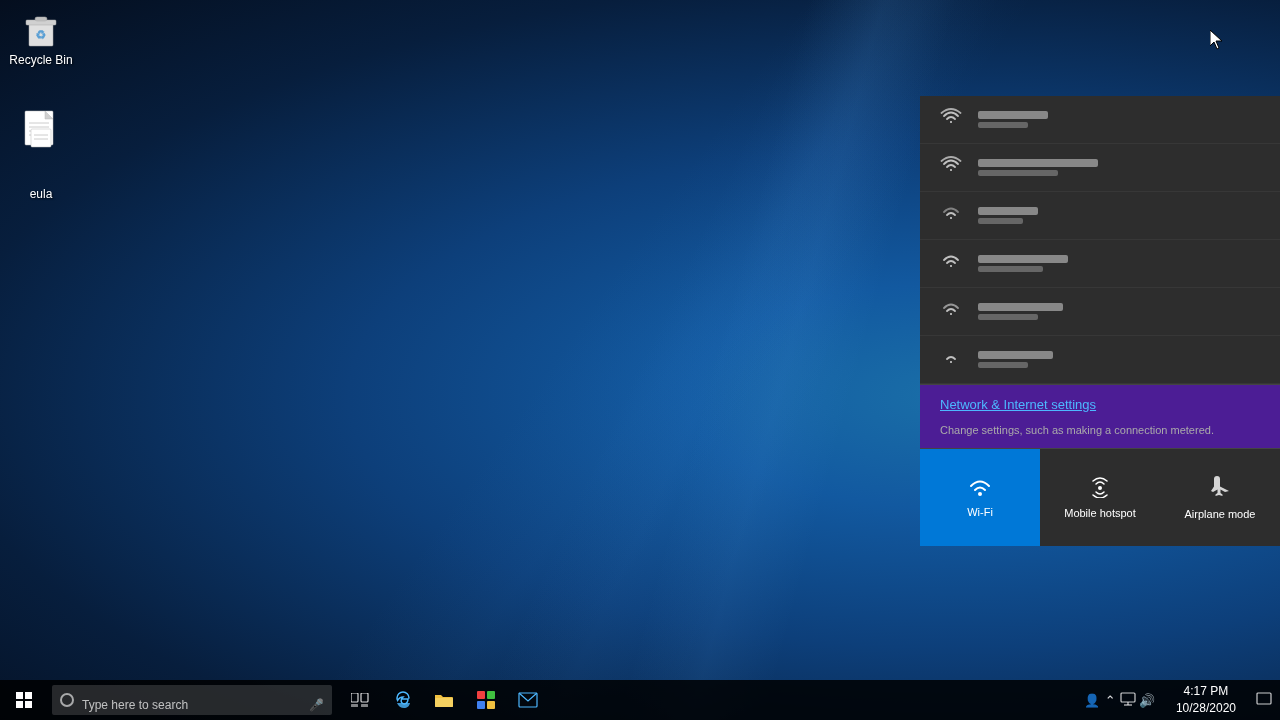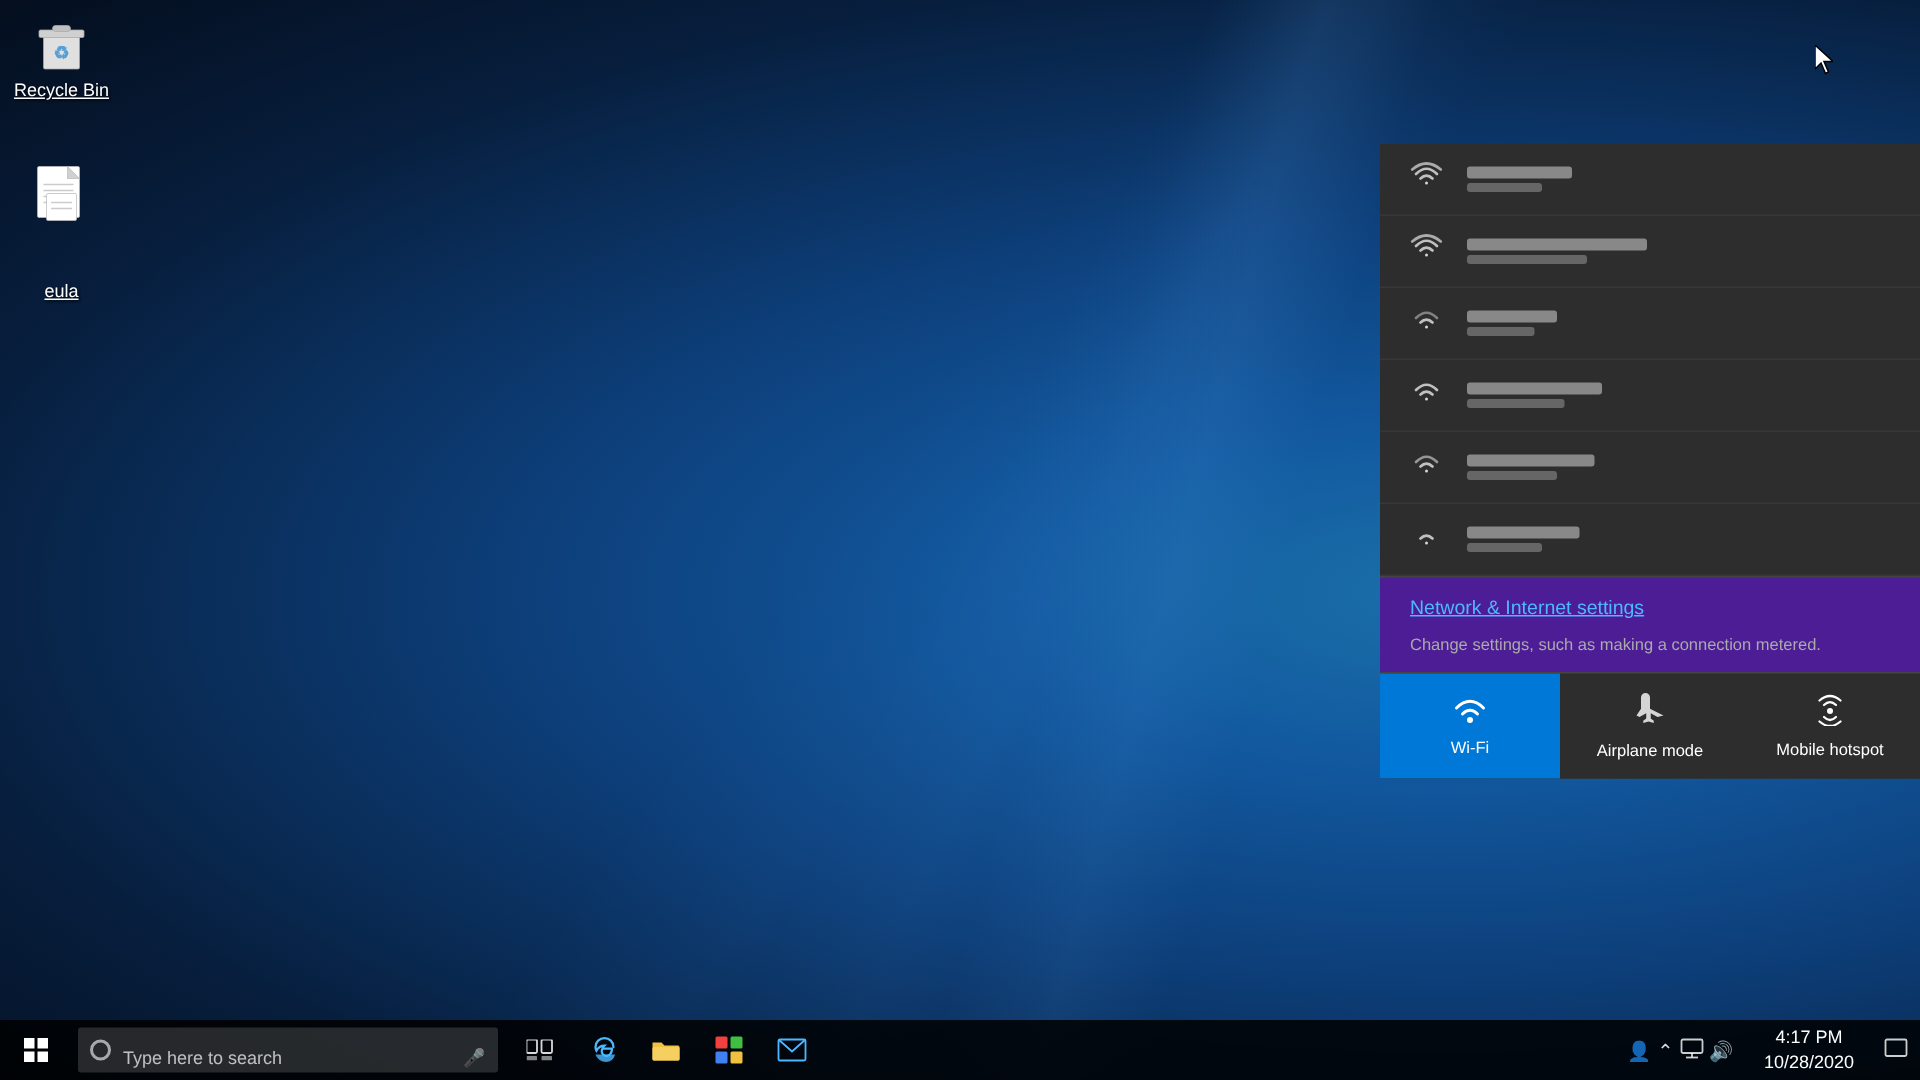--- a/index.html
+++ b/index.html
@@ -175,21 +175,20 @@
       cursor: pointer;
       border-radius: 2px;
     }
 
     .desktop-icon span {
       color: white;
       font-size: 12px;
       text-align: center;
       margin-top: 4px;
       text-shadow: 1px 1px 2px rgba(0,0,0,0.8);
-      text-decoration: underline;
     }
 
     
     .recycle-bin-svg {
       width: 40px;
       height: 40px;
     }
 
     
     #network-panel {
@@ -293,21 +292,21 @@
       border-top: 1px solid #444;
       background: #2d2d2d;
     }
 
     .quick-action {
       flex: 1;
       display: flex;
       flex-direction: column;
       align-items: center;
       justify-content: center;
-      padding: 12px 8px;
+      padding: 26px 8px;
       cursor: pointer;
       gap: 4px;
       min-height: 70px;
     }
 
     .quick-action.active {
       background: #0078d7;
     }
 
     .quick-action .qa-icon {
@@ -473,39 +472,39 @@
             <circle cx="12" cy="17" r="2" fill="white"></circle>
             <path d="M7 13 Q12 8 17 13" fill="none" stroke="white" stroke-width="2" stroke-linecap="round"></path>
             <path d="M3 9 Q12 0 21 9" fill="none" stroke="white" stroke-width="2" stroke-linecap="round"></path>
           </svg>
         </div>
         <span class="qa-label">Wi-Fi</span>
       </div>
 
       <div class="quick-action">
         <div class="qa-icon">
-          <svg width="24" height="24" viewBox="0 0 24 24" xmlns="http://www.w3.org/2000/svg">
-            <path d="M21 16l-9-4.5V4a3 3 0 0 0-6 0v7.5L3 16l2 1 4.5-2.5V18l-2 1.5V21l3.5-1 3.5 1v-1.5L12.5 18v-3.5L17 17l4-1z" fill="rgba(255,255,255,0.8)"></path>
-          </svg>
-        </div>
-        <span class="qa-label">Airplane mode</span>
-      </div>
-
-      <div class="quick-action">
-        <div class="qa-icon">
           <svg width="24" height="22" viewBox="0 0 24 22" xmlns="http://www.w3.org/2000/svg">
 
             <circle cx="12" cy="12" r="2" fill="white"></circle>
             <path d="M8 8 Q12 4 16 8" fill="none" stroke="white" stroke-width="1.5" stroke-linecap="round"></path>
             <path d="M5 5 Q12 -1 19 5" fill="none" stroke="white" stroke-width="1.5" stroke-linecap="round"></path>
             <path d="M8 16 Q12 20 16 16" fill="none" stroke="white" stroke-width="1.5" stroke-linecap="round"></path>
             <path d="M5 19 Q12 25 19 19" fill="none" stroke="white" stroke-width="1.5" stroke-linecap="round"></path>
           </svg>
         </div>
         <span class="qa-label">Mobile hotspot</span>
+      </div>
+
+      <div class="quick-action">
+        <div class="qa-icon">
+          <svg width="24" height="24" viewBox="0 0 24 24" xmlns="http://www.w3.org/2000/svg">
+            <path d="M21 16l-9-4.5V4a3 3 0 0 0-6 0v7.5L3 16l2 1 4.5-2.5V18l-2 1.5V21l3.5-1 3.5 1v-1.5L12.5 18v-3.5L17 17l4-1z" fill="rgba(255,255,255,0.8)"></path>
+          </svg>
+        </div>
+        <span class="qa-label">Airplane mode</span>
       </div>
     </div>
   </div>
 
   <div id="taskbar">
 
     <div id="start-button">
       <div class="start-icon">
         <span></span>
           <span></span>

